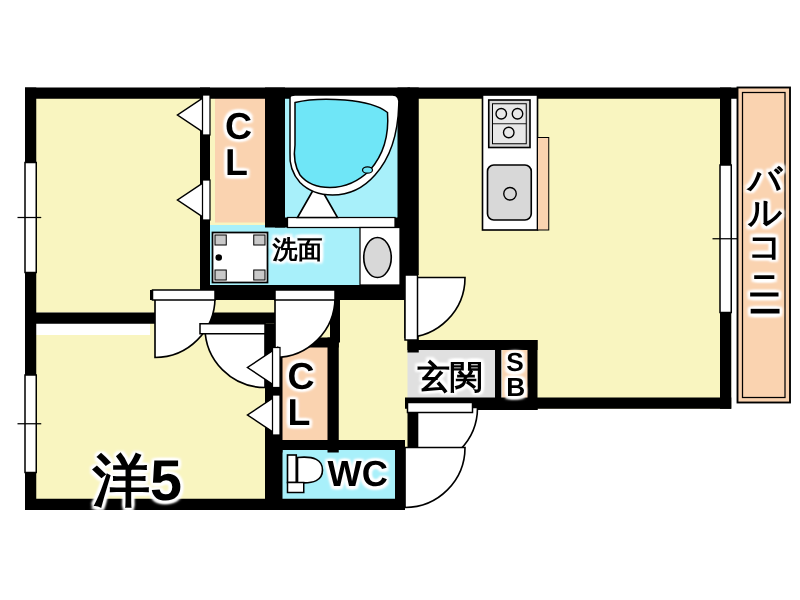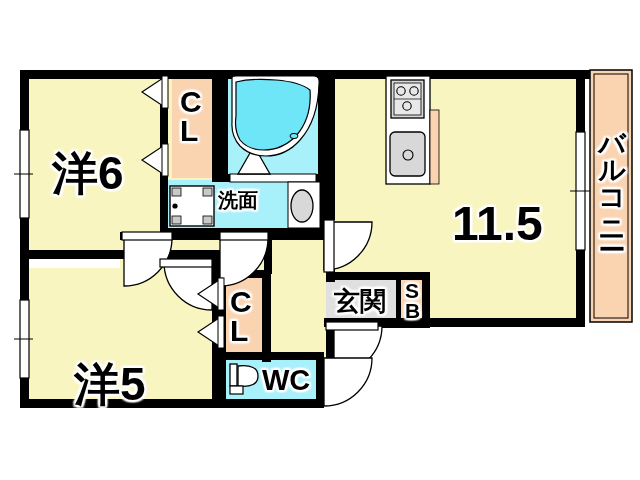--- a/index.html
+++ b/index.html
@@ -212,26 +212,24 @@
     </g>
 
     <g>
       <rect x="230" y="364" width="7" height="22" fill="#ffffff" stroke="#000000" stroke-width="1.3"></rect>
       <path d="M 238,366 Q 258,364 258,376 Q 258,388 238,386 Z" fill="#ffffff" stroke="#000000" stroke-width="1.3"></path>
       <rect x="230" y="386" width="13" height="8" fill="#ffffff" stroke="#000000" stroke-width="1.2"></rect>
     </g>
 
   </svg>
 
-  <div class="room-label" style="left:52px; top:150px; font-size:46px;">洋6</div>
 
   <div class="room-label" style="left:74px; top:316px; font-size:46px;margin-top:45px;">洋5</div>
 
 
-  <div class="room-label" style="left:452px; top:200px; font-size:48px;">11.5</div>
 
 
   <div class="room-label" style="left:218px; top:190px; font-size:20px;">洗面</div>
 
   <div class="room-label" style="left:262px; top:366px; font-size:29px;">WC</div>
 
   <div class="room-label" style="left:334px; top:288px; font-size:26px;">玄関</div>
 
   <div class="room-label" style="left:180px; top:88px; font-size:30px; line-height:0.95; width:26px; white-space:normal; word-break:break-all;">CL</div>
 

